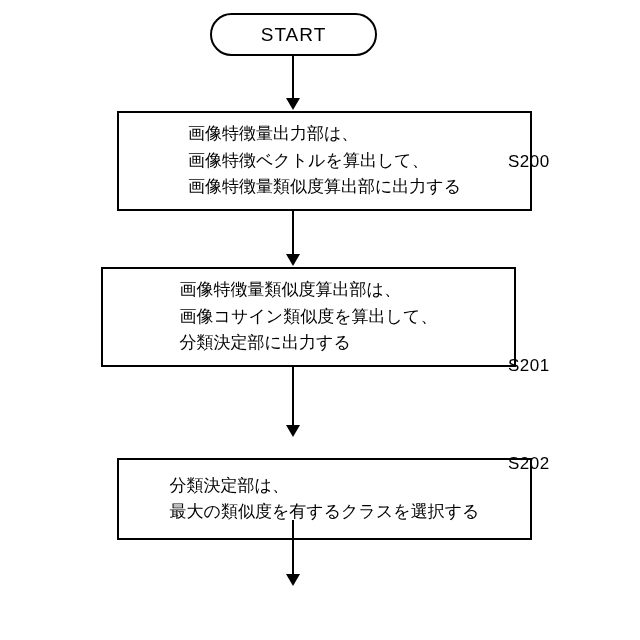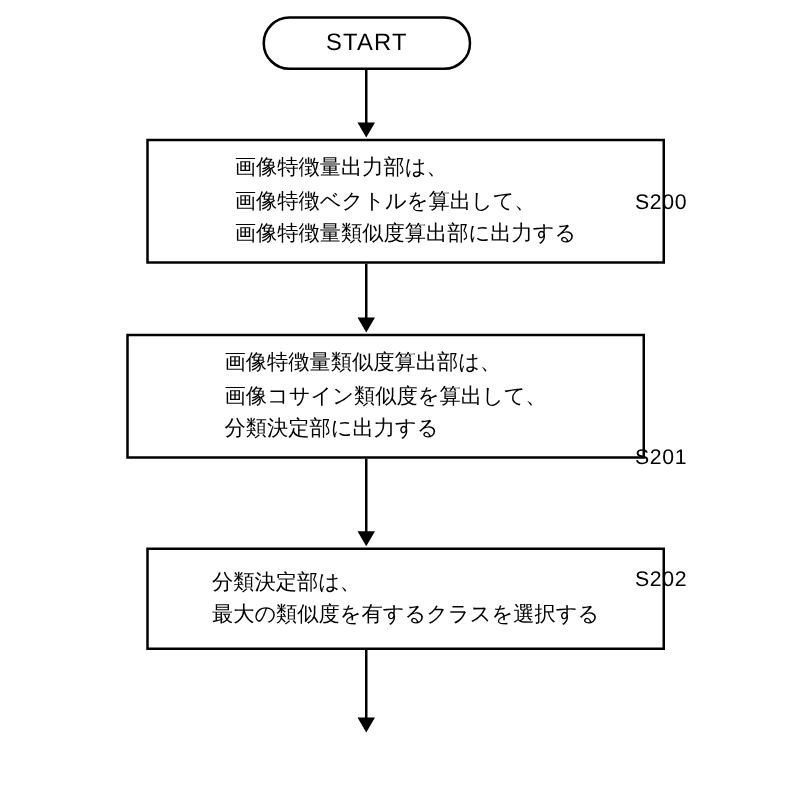--- a/index.html
+++ b/index.html
@@ -100,21 +100,21 @@
   <div class="process" style="left:69px; top:267px; width:415px; height:100px;">
     <div class="lines">画像特徴量類似度算出部は、
 画像コサイン類似度を算出して、
 分類決定部に出力する</div>
   </div>
   <div class="step-label" style="left:508px; top:308px;margin-top:48px;">S201</div>
 
   <div class="connector" style="left:292px; top:367px; height:60px;"></div>
   <div class="arrowhead" style="left:286px; top:425px;"></div>
 
-  <div class="process" style="left:85px; top:438px; width:415px; height:82px;">
+  <div class="process" style="left:85px; top:458px; width:415px; height:82px;">
     <div class="lines">分類決定部は、
 最大の類似度を有するクラスを選択する</div>
   </div>
   <div class="step-label" style="left:508px; top:454px;">S202</div>
 
   <div class="connector" style="left:292px; top:520px; height:56px;"></div>
   <div class="arrowhead" style="left:286px; top:574px;"></div>
 
 
 </div>

